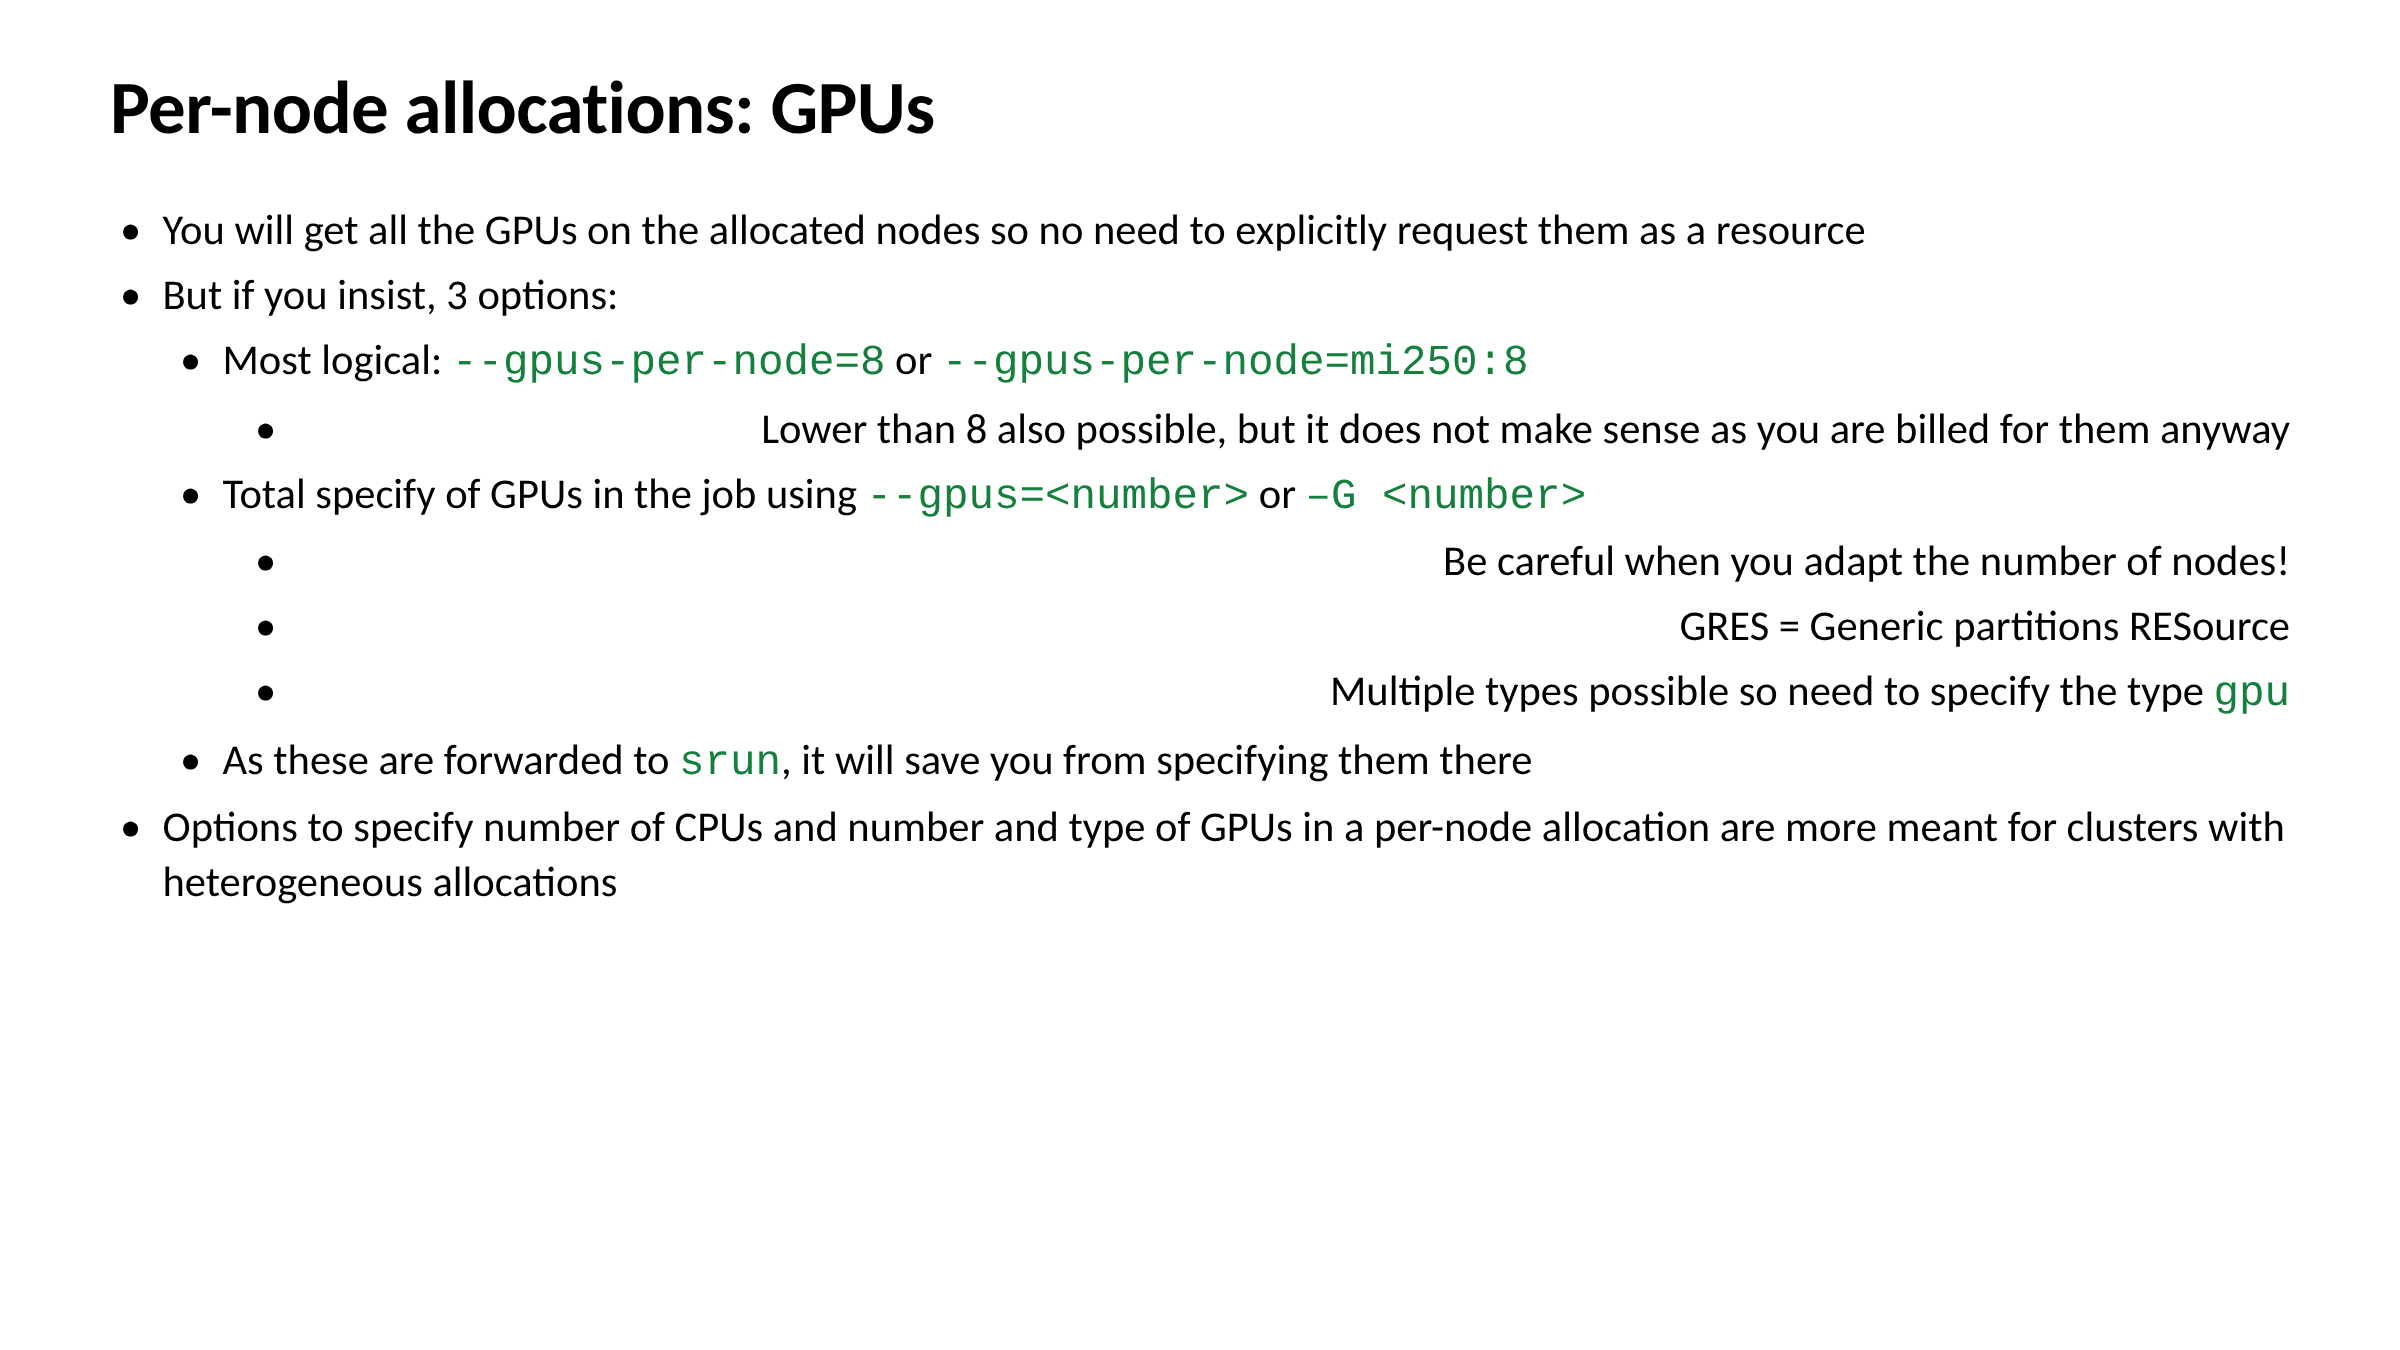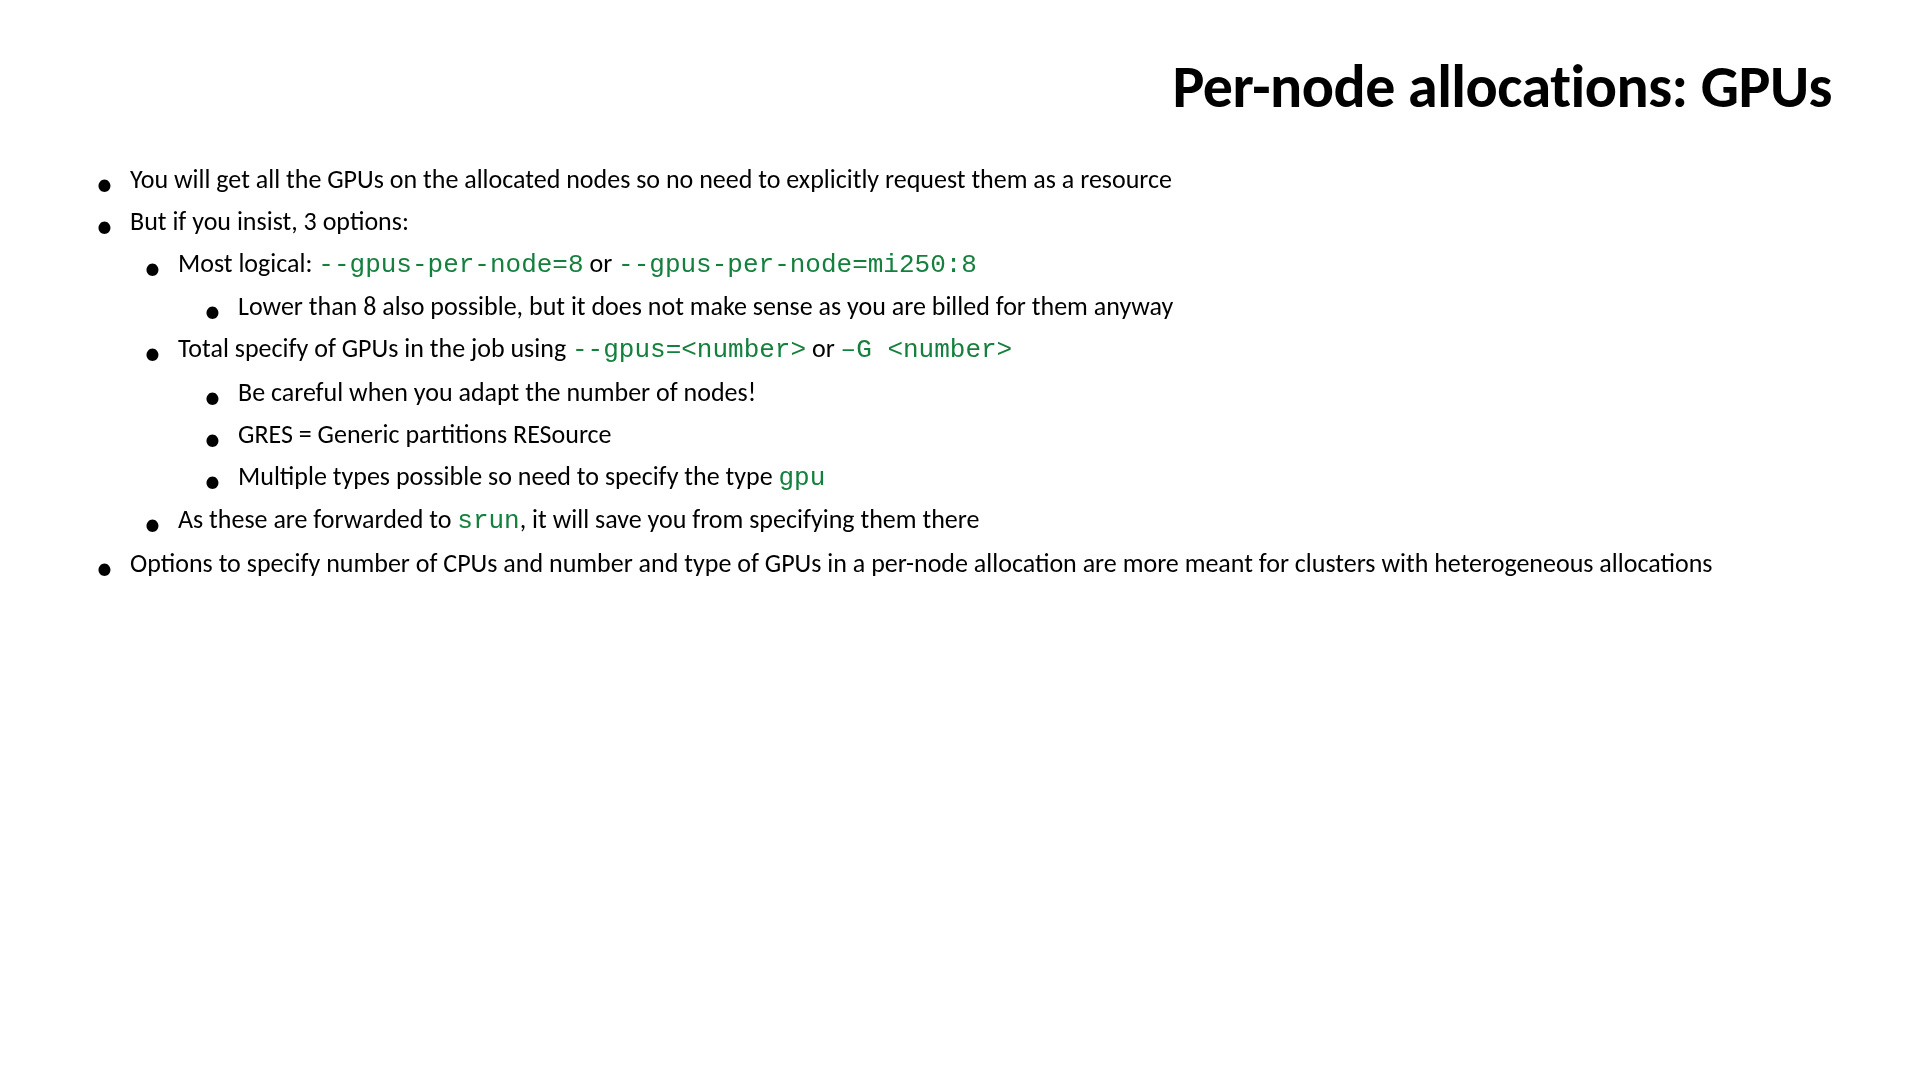--- a/index.html
+++ b/index.html
@@ -14,45 +14,44 @@
   }
   .slide {
     box-sizing: border-box;
     padding: 50px 88px 40px 88px;
   }
   .title {
     font-size: 60px;
     font-weight: 700;
     letter-spacing: -0.5px;
     margin: 0 0 40px 0;
-    text-align: right;
   }
   ul {
     list-style: none;
     padding: 0;
     margin: 0;
   }
   li {
     position: relative;
-    font-size: 26px;
+    font-size: 34px;
     line-height: 1.3;
     padding-left: 42px;
     margin-bottom: 8px;
   }
   li::before {
     content: "•";
     position: absolute;
     left: 8px;
     top: 0;
     font-size: 34px;
   }
   
   .lvl0 { margin-left: 0; }
   .lvl1 { margin-left: 48px; }
-  .lvl2 { margin-left: 108px; }
+  .lvl2 { margin-left: 108px; text-align: right; }
   .code {
     font-family: Consolas, "Courier New", monospace;
     color: #15803d;
   }
 </style>
 </head>
 <body>
 
 <div class="slide">
   <h1 class="title">Per-node allocations: GPUs</h1>

